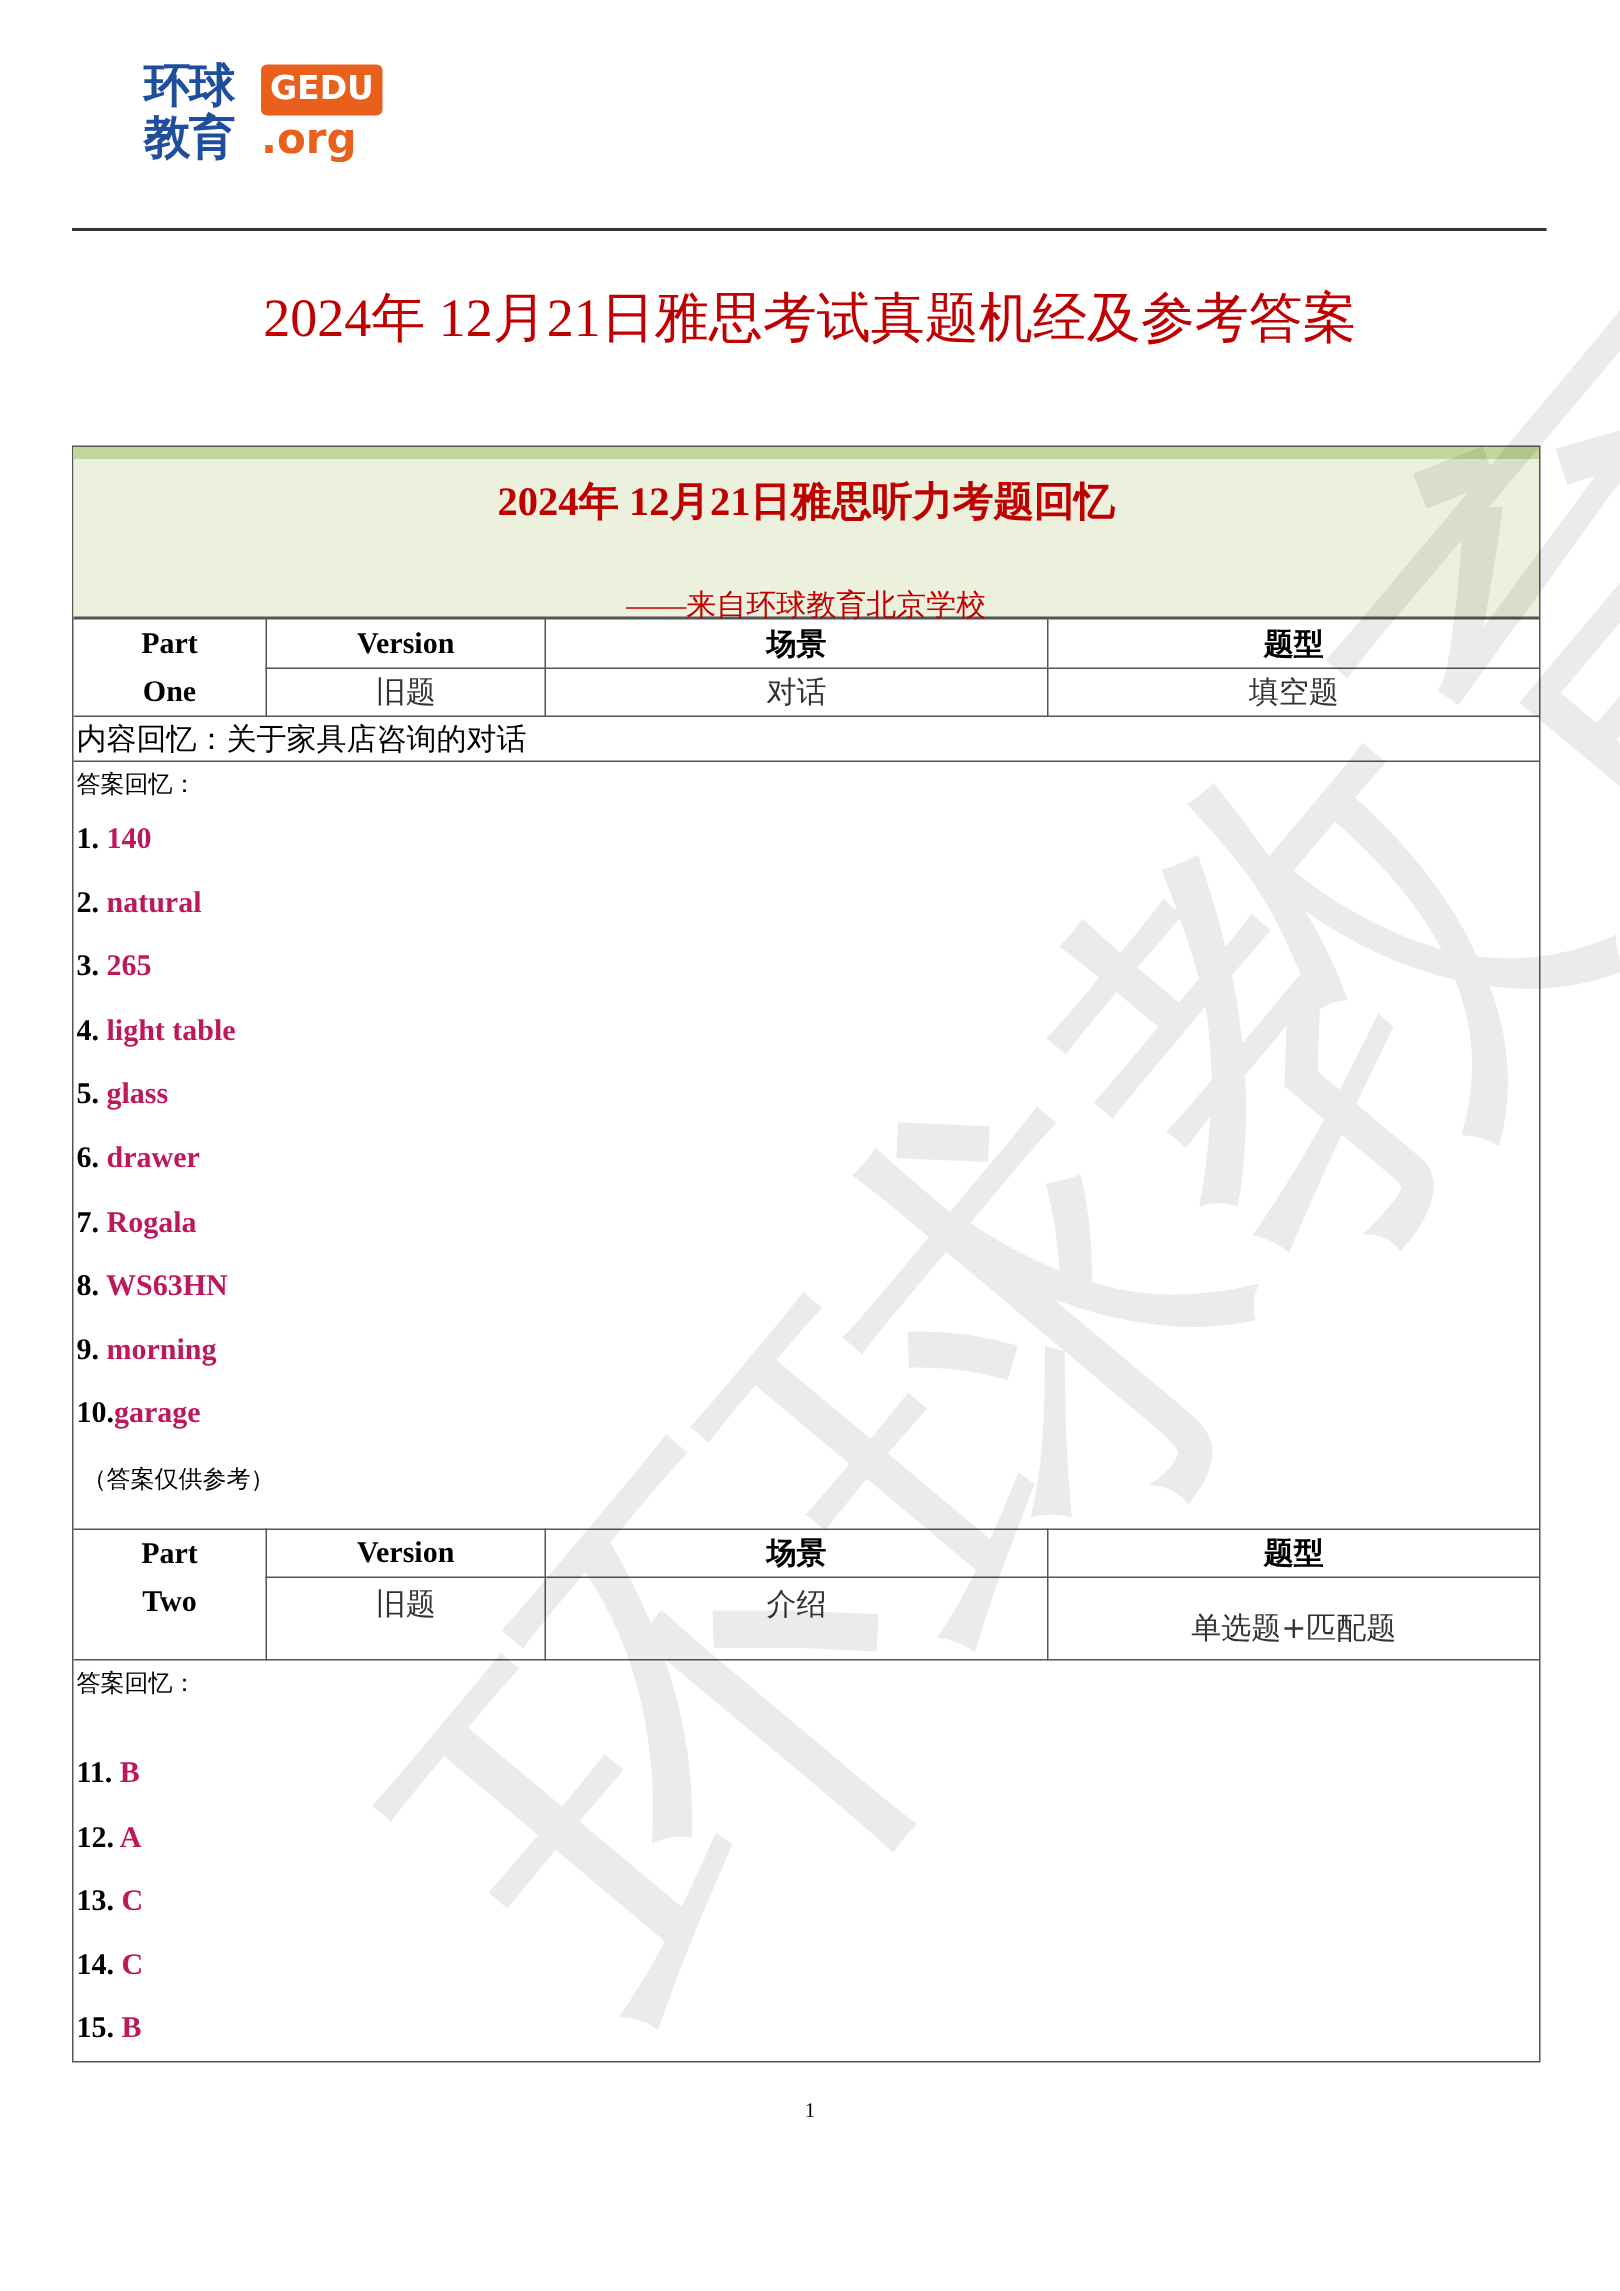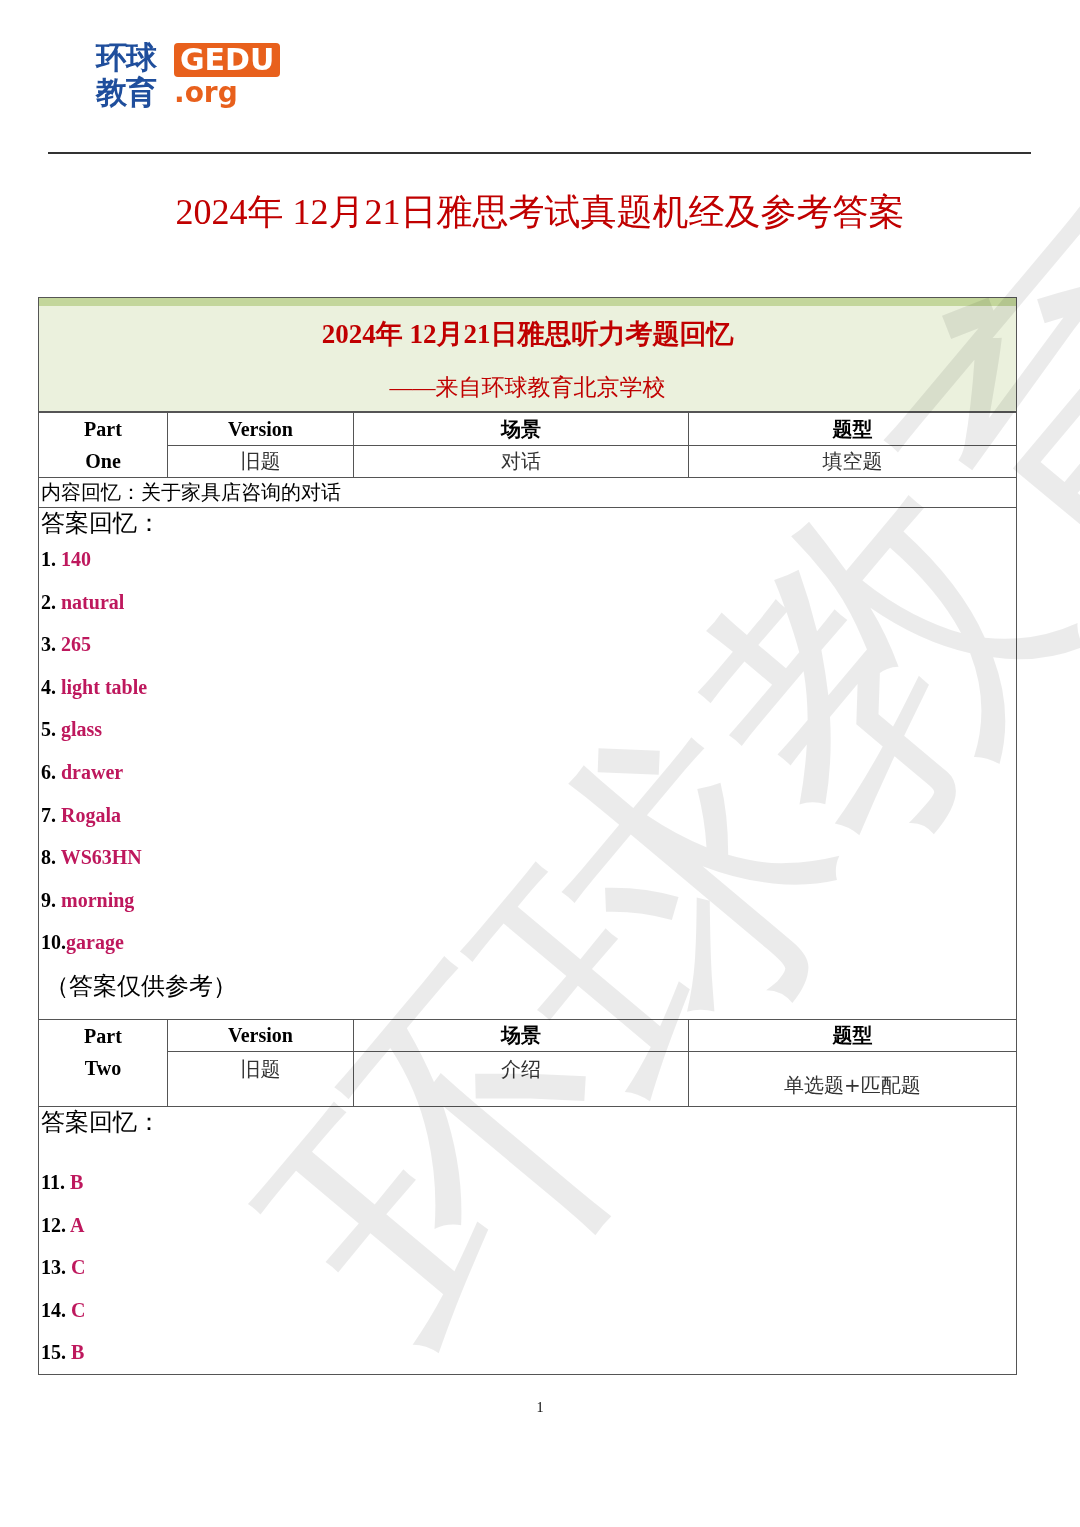--- a/index.html
+++ b/index.html
@@ -2,46 +2,46 @@
 <html><head>
 <meta charset="utf-8">
 <style>
   html, body { margin: 0; padding: 0; background: #ffffff; }
   body { width: 1080px; height: 1527px; position: relative; overflow: hidden;
          font-family: "Liberation Serif", "DejaVu Serif", serif; color: #000; }
   .logo { position: absolute; left: 96px; top: 40px; width: 170px; height: 72px; }
   .logo .cn { position: absolute; left: 0; top: 0; font-family: "DejaVu Sans", sans-serif;
               font-weight: bold; color: #1f4e9c; font-size: 31px; line-height: 35px; letter-spacing: -1px; }
   .logo .gedu { position: absolute; left: 78px; top: 3px; background: #e8601c; color: #fff;
-                font-family: "DejaVu Sans", sans-serif; font-weight: bold; font-size: 30px;
+                font-family: "DejaVu Sans", sans-serif; font-weight: bold; font-size: 22px;
                 padding: 1px 6px; border-radius: 4px; line-height: 32px; }
   .logo .org { position: absolute; left: 78px; top: 37px; color: #e8601c;
                font-family: "DejaVu Sans", sans-serif; font-weight: bold; font-size: 28px; line-height: 32px; }
   .rule { position: absolute; left: 48px; top: 152px; width: 983px; height: 2px; background: #333; }
   .doc-title { position: absolute; left: 0; width: 1080px; top: 190px; text-align: center;
                color: #c00000; font-size: 36px; line-height: 44px; }
   .watermark { position: absolute; left: 150px; top: 560px; font-size: 330px; color: rgba(0,0,0,0.08);
                font-family: "DejaVu Sans", sans-serif; transform: rotate(-50deg); transform-origin: left top;
                white-space: nowrap; pointer-events: none; top: 1150px; left: 180px; }
-  .sheet { position: absolute; left: 38px; top: 297px; width: 977px; border: 1.5px solid #555; }
+  .sheet { position: absolute; left: 48px; top: 297px; width: 977px; border: 1.5px solid #555; }
   .banner { background: #ebf1dd; border-top: 8px solid #c3d69b; height: 105px; text-align: center;
             border-bottom: 1.5px solid #555; }
   .banner .t1 { color: #c00000; font-weight: bold; font-size: 27px; padding-top: 10px; line-height: 36px; }
-  .banner .t2 { color: #c00000; font-size: 23px; line-height: 36px; margin-top: 18px; }
+  .banner .t2 { color: #c00000; font-size: 20px; line-height: 36px; margin-top: 34px; }
   table.hdr { width: 100%; border-collapse: collapse; }
   table.hdr td { border: 1.5px solid #555; text-align: center; font-size: 20px; padding: 0; }
   table.hdr td.part { width: 128px; font-weight: bold; line-height: 32px; border-left: none; }
   td.h { font-weight: bold; height: 31px; }
   td.v { color: #333; font-family: "DejaVu Sans", sans-serif; font-size: 18px; height: 30px; }
   .row { border-bottom: 1.5px solid #555; font-size: 20px; padding-left: 2px; font-family: "DejaVu Sans", sans-serif; }
   .answers { padding-left: 2px; }
   .ans { font-size: 20px; font-weight: bold; height: 42.6px; line-height: 42.6px; }
   .ans .n { color: #000; }
   .ans .a { color: #be185d; }
-  .note { font-family: "DejaVu Sans", sans-serif; font-size: 24px; padding-left: 4px; line-height: 44px; }
+  .note { font-family: "DejaVu Sans", sans-serif; font-size: 16px; padding-left: 4px; line-height: 44px; }
   .pagenum { position: absolute; top: 1400px; left: 0; width: 1080px; text-align: center; font-size: 14px; }
 </style>
 </head>
 <body>
 
 <div class="logo">
   <div class="cn"><span>环球</span><br><span>教育</span></div>
   <div class="gedu">GEDU</div>
   <div class="org">.org</div>
 </div>

